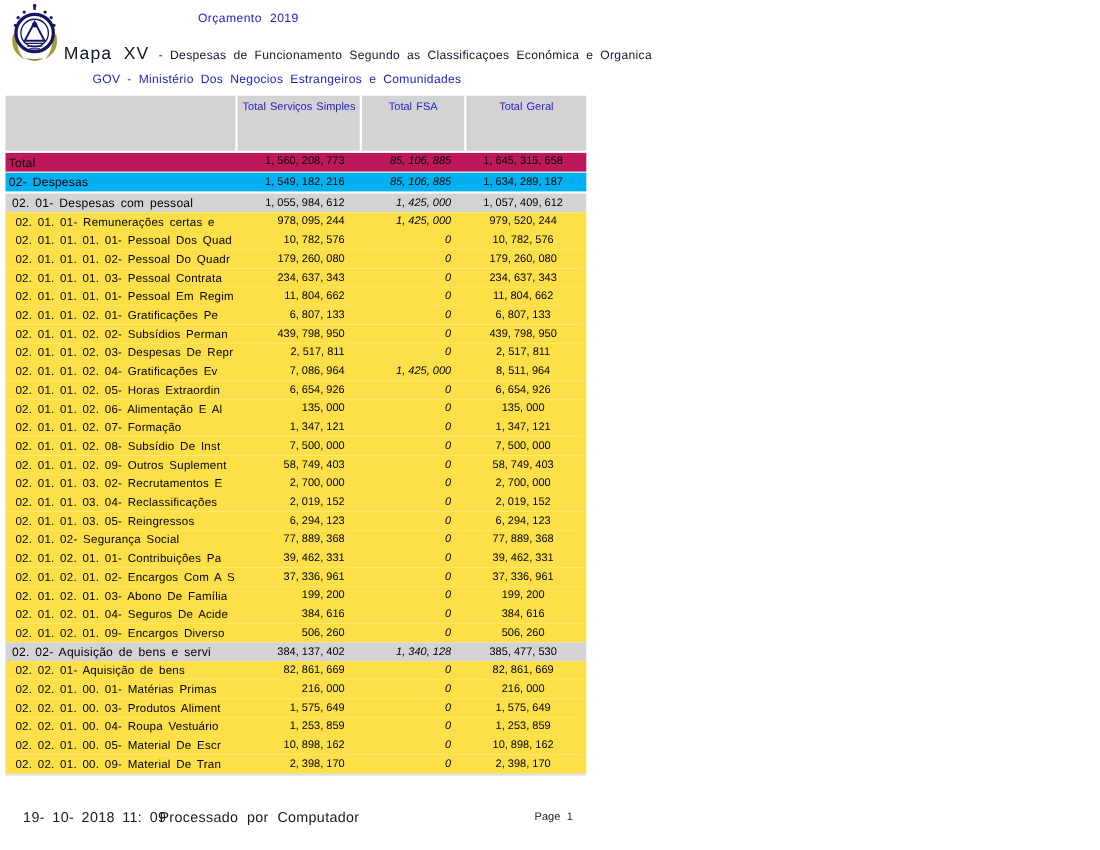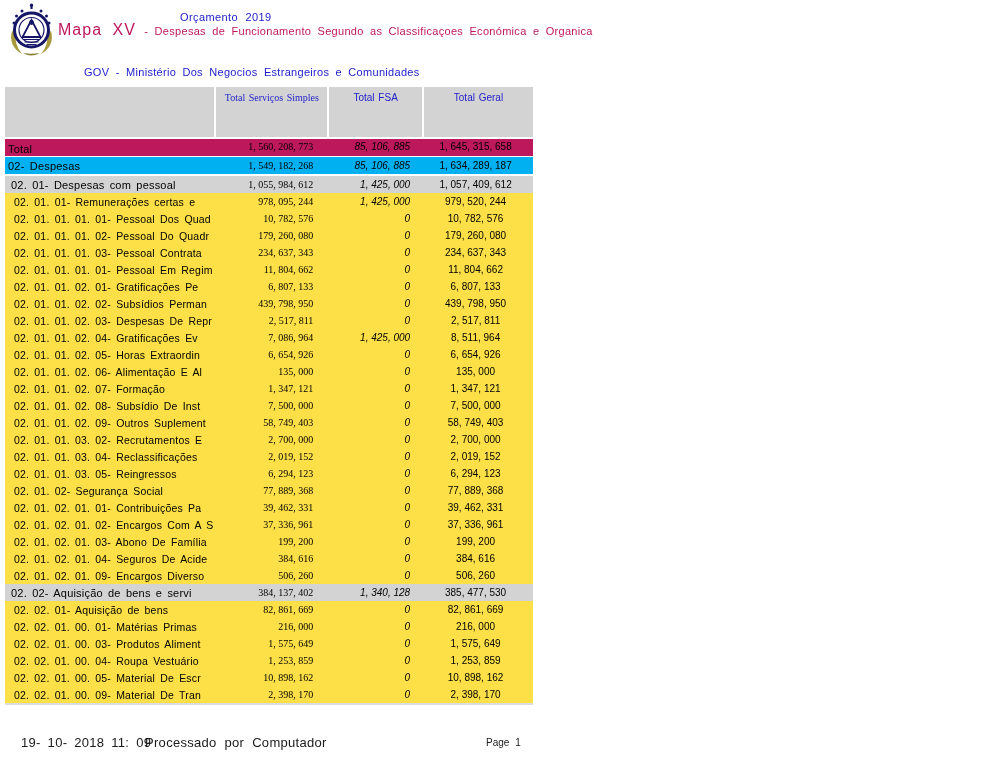--- a/index.html
+++ b/index.html
@@ -2,32 +2,32 @@
 <html><head>
 <meta charset="utf-8">
 <style>
   html,body{margin:0;padding:0;background:#fff;}
   body{width:1000px;height:773px;font-family:"Liberation Sans",sans-serif;color:#000;position:relative;overflow:hidden;}
   .page{position:absolute;inset:0;background:#fff;}
 
   
   .logo{position:absolute;left:7px;top:3px;width:50px;height:54px;}
   .title-top{position:absolute;left:180px;top:11px;color:#1c1ccb;font-size:11px;word-spacing:4px;letter-spacing:.4px;}
-  .map-line{position:absolute;left:58px;top:21px;color:#be185d;white-space:nowrap;}
+  .map-line{position:absolute;left:58px;top:41px;color:#0f172a;white-space:nowrap;}
   .map-title{font-size:16px;letter-spacing:1px;word-spacing:5px;}
   .map-subtitle{font-size:11px;word-spacing:3px;letter-spacing:.3px;margin-left:4px;}
   .org-line{position:absolute;left:84px;top:66px;color:#1c1ccb;font-size:11px;word-spacing:3px;letter-spacing:.3px;}
 
   
   .table{position:absolute;left:5px;top:87px;width:528px;border-bottom:2px solid #dcdcdc;}
   .thead{display:flex;height:50px;background:#d3d3d3;margin-bottom:2px;}
   .thead .cell{box-sizing:border-box;color:#2222cc;font-size:10px;text-align:center;padding-top:5px;word-spacing:1px;}
   .cell{box-sizing:border-box;}
   .desc{width:217px;}
-  .c1{width:117px;font-family:Liberation Serif, serif;}
+  .c1{width:117px;}
   .c2{width:98px;}
   .c3{width:115px;}
   .thead .c1,.thead .c2,.thead .c3{border-left:2px solid #fff;}
 
   .row{display:flex;height:17px;align-items:center;background:#fde047;}
   .row .desc{font-size:10.5px;white-space:nowrap;overflow:hidden;padding-left:9px;word-spacing:2px;letter-spacing:.2px;}
   .row .n{font-size:10px;text-align:right;white-space:nowrap;overflow:hidden;}
   .row .c1{padding-right:14px;}
   .row .c2{padding-right:12px;font-style:italic;}
   .row .c3{padding-right:4px;text-align:center;}
@@ -100,21 +100,21 @@
     </div>
     <div class="tbody" id="tbody">
         <div class="row total">
           <div class="cell desc">Total</div>
           <div class="cell n c1">1, 560, 208, 773</div>
           <div class="cell n c2">85, 106, 885</div>
           <div class="cell n c3">1, 645, 315, 658</div>
         </div>
         <div class="row chapter">
           <div class="cell desc">02- Despesas</div>
-          <div class="cell n c1">1, 549, 182, 268</div>
+          <div class="cell n c1">1, 549, 182, 216</div>
           <div class="cell n c2">85, 106, 885</div>
           <div class="cell n c3">1, 634, 289, 187</div>
         </div>
         <div class="row section">
           <div class="cell desc">02. 01- Despesas  com pessoal</div>
           <div class="cell n c1">1, 055, 984, 612</div>
           <div class="cell n c2">1, 425, 000</div>
           <div class="cell n c3">1, 057, 409, 612</div>
         </div>
         <div class="row normal">

